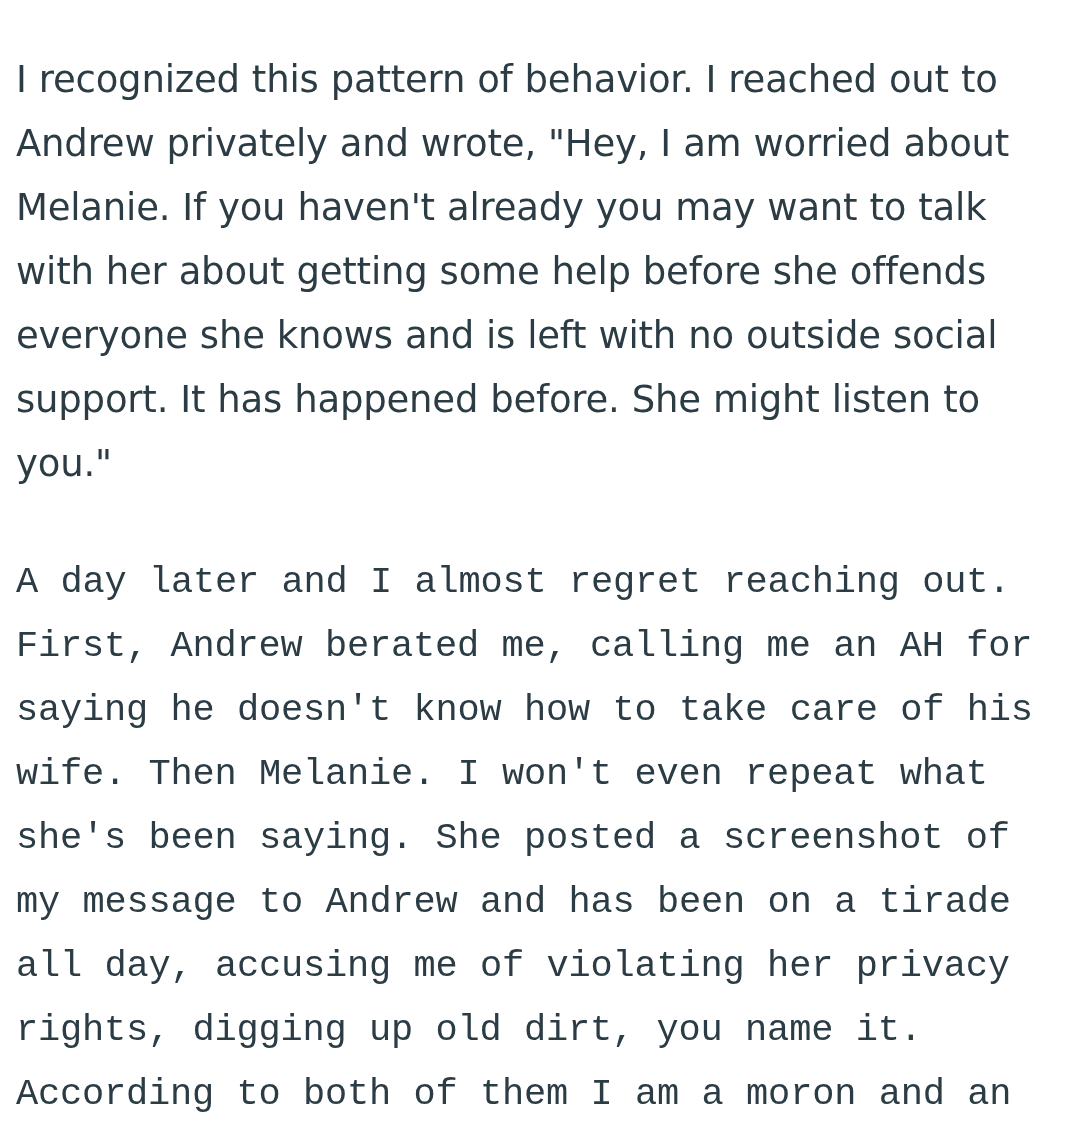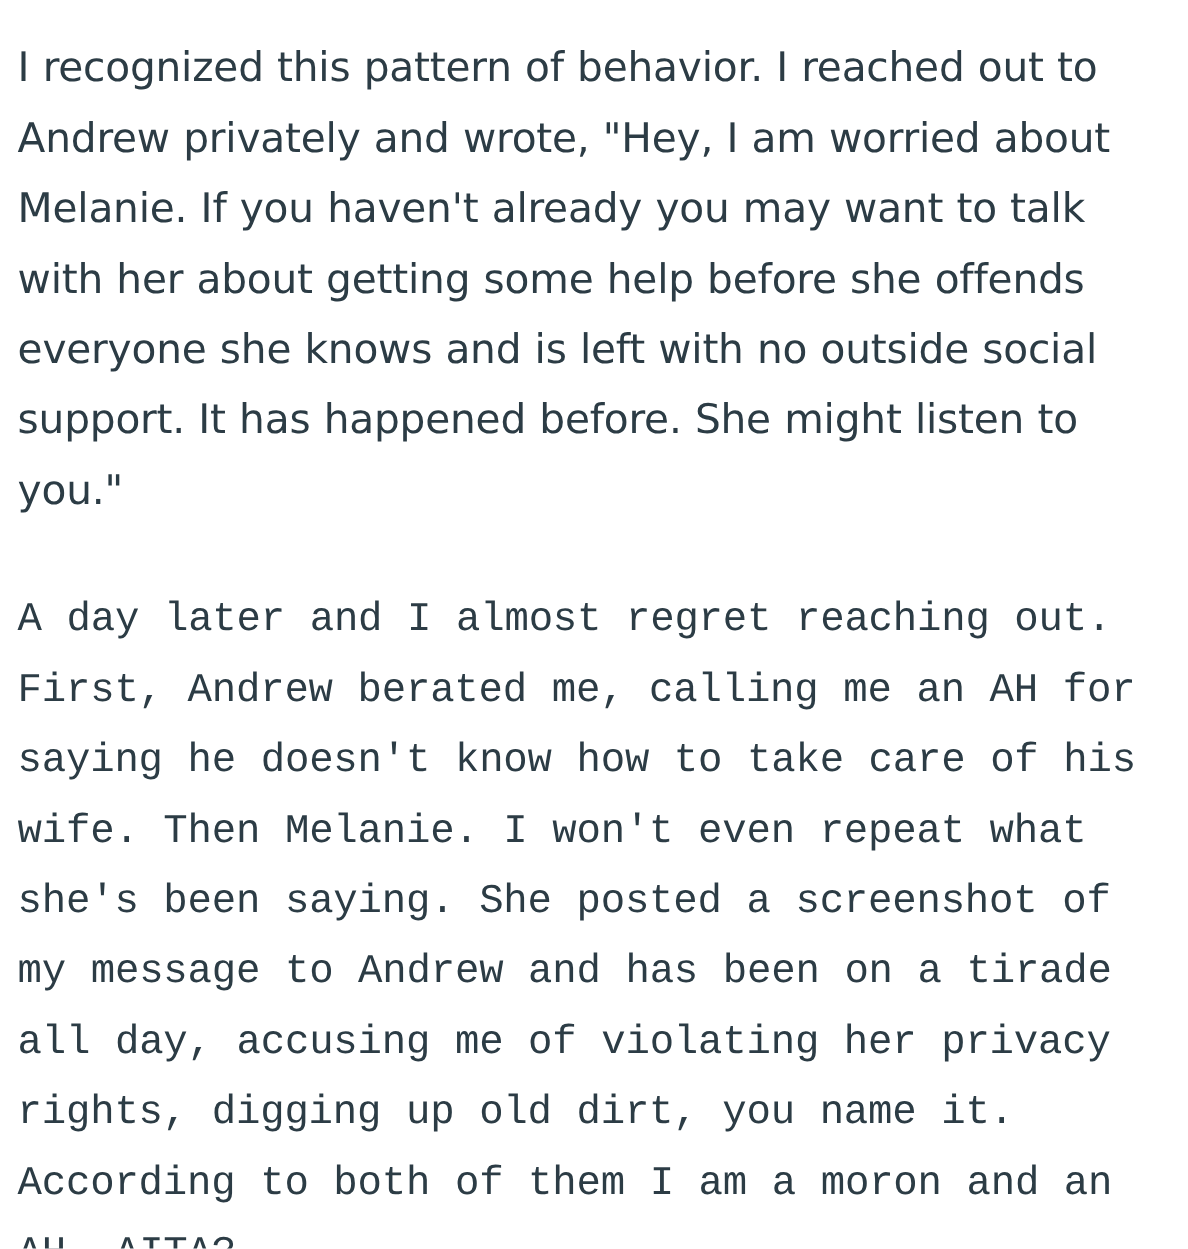--- a/index.html
+++ b/index.html
@@ -11,21 +11,21 @@
     width: 1080px;
     height: 1135px;
     font-family: "DejaVu Sans", sans-serif;
     color: #2b3a42;
     overflow: hidden;
   }
   .page {
     box-sizing: border-box;
     width: 1080px;
     height: 1135px;
-    padding: 30px 14px 0 16px;
+    padding: 48px 14px 0 16px;
     background: #ffffff;
   }
   .para {
     font-size: 37px;
     line-height: 64px;
     letter-spacing: -0.2px;
     color: #2c3c45;
     margin: 0;
     word-spacing: 0.5px;
   }

